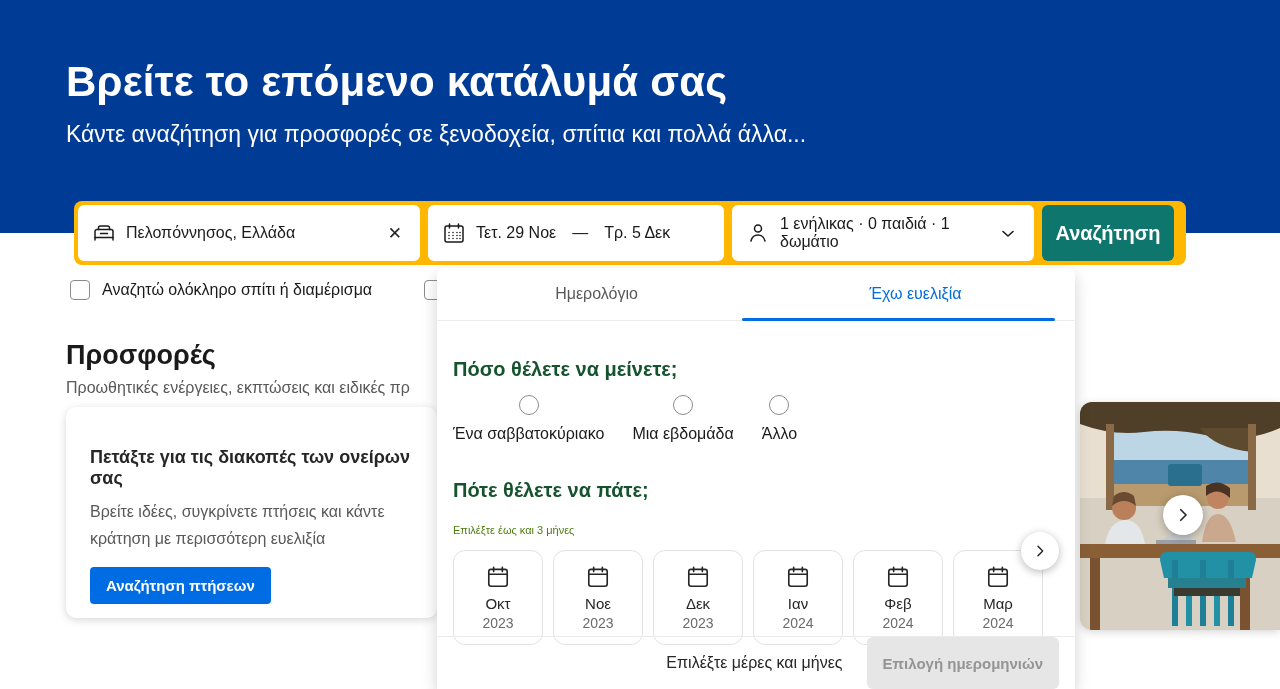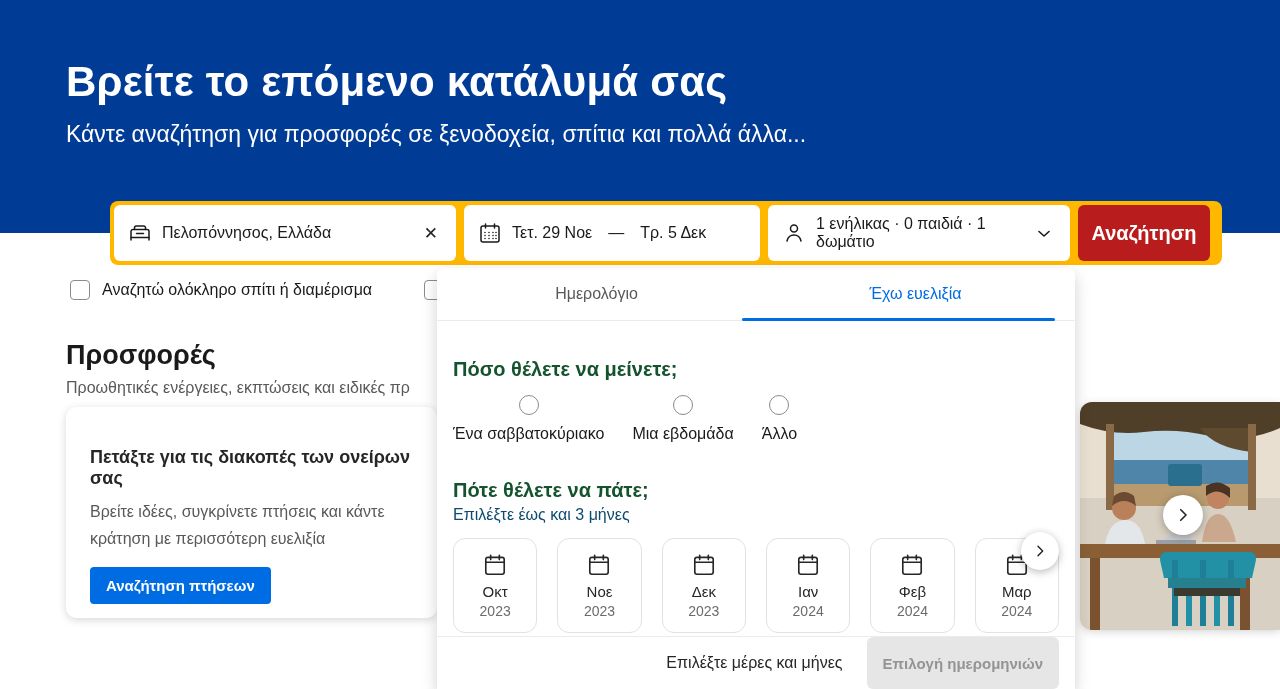--- a/index.html
+++ b/index.html
@@ -7,31 +7,31 @@
   body {
     position: relative; overflow: hidden; background:#ffffff;
     font-family:"Liberation Sans", sans-serif; color:#1a1a1a;
   }
   .hero { position:absolute; left:0; top:0; width:1280px; height:233px; background:#003b95; }
   .hero-title { position:absolute; left:66px; top:58px; font-size:42px; font-weight:700; color:#ffffff; letter-spacing:.2px; }
   .hero-sub   { position:absolute; left:66px; top:121px; font-size:23px; font-weight:400; color:#ffffff; }
 
   
   .tray { position:absolute; left:74px; top:201px; width:1112px; height:64px;
-          background:#ffb700; border-radius:8px; display:flex; gap:8px; padding:4px; z-index:4;margin-left:36px; }
+          background:#ffb700; border-radius:8px; display:flex; gap:8px; padding:4px; z-index:4; }
   .field { background:#ffffff; border-radius:6px; display:flex; align-items:center; gap:10px;
            padding:0 14px; font-size:16px; color:#1a1a1a; height:56px; }
   .f-dest { width:342px; }
   .f-dates { width:296px; }
   .f-occ { width:302px;border-radius:6px; }
   .icon24 { width:24px; height:24px; flex:0 0 auto; display:block; }
   .clear-x { margin-left:auto; font-size:17px; color:#262626; cursor:pointer; padding:2px 4px; }
   .chev-down { margin-left:auto; }
   .dash { color:#1a1a1a; padding:0 6px; }
-  .search-btn { width:132px; height:56px; background:#b91c1c; border:none; border-radius:6px;
+  .search-btn { width:132px; height:56px; background:#0f766e; border:none; border-radius:6px;
                 color:#fff; font-size:20px; font-weight:700; font-family:inherit; cursor:pointer; }
 
   
   .checks { position:absolute; left:70px; top:280px; display:flex; gap:52px; font-size:16px; color:#1a1a1a; }
   .check { display:flex; align-items:center; gap:12px; }
   .box { width:20px; height:20px; border:1.5px solid #8c8c8c; border-radius:4px; background:#fff; }
 
   
   .offers-title { position:absolute; left:66px; top:340px; font-size:27px; font-weight:700; color:#1a1a1a; }
   .offers-sub   { position:absolute; left:66px; top:379px; font-size:16px; color:#595959; white-space:nowrap; }
@@ -52,22 +52,22 @@
   .tab-active { color:#006ce4; }
   .tab-underline { position:absolute; bottom:-1px; left:calc(50% - 14px); right:20px; height:3px;
                    background:#006ce4; border-radius:2px; }
   .panel-body { padding:0 16px; position:relative; }
   .q { font-size:20px; font-weight:700; color:#14532d; }
   .q1 { margin-top:37px; }
   .radios { margin-top:14px; display:flex; gap:28px; }
   .radio { display:flex; align-items:center; gap:10px; font-size:16px; color:#1a1a1a;flex-direction:column; }
   .rdot { width:20px; height:20px; border:1.5px solid #8c8c8c; border-radius:50%; background:#fff; flex:0 0 auto; }
   .q2 { margin-top:36px; }
-  .hintline { margin-top:4px; font-size:16px; color:#0c4a6e; }
-  .months { margin-top:14px; display:flex; gap:20px; }
+  .hintline { margin-top:22px; font-size:11px; color:#4d7c0f; }
+  .months { margin-top:14px; display:flex; gap:10px; }
   .mcard { width:90px; height:95px; border:1px solid #e2e2e2; border-radius:12px; background:#fff;
            display:flex; flex-direction:column; align-items:center; justify-content:center; gap:3px; cursor:pointer; }
   .mcard svg { width:26px; height:26px; margin-bottom:2px; }
   .m-month { font-size:15px; color:#262626; }
   .m-year  { font-size:14px; color:#6b6b6b; }
   .months-next { position:absolute; left:584px; top:264px; width:38px; height:38px; border-radius:50%;
                  background:#fff; box-shadow:0 2px 8px rgba(0,0,0,.28); border:none; display:flex;
                  align-items:center; justify-content:center; cursor:pointer; z-index:12; }
   .panel-footer { position:absolute; left:0; right:0; top:368px; height:53px; border-top:1px solid #ebebeb;
                   display:flex; align-items:center; justify-content:flex-end; gap:24px; padding:0 16px; }

